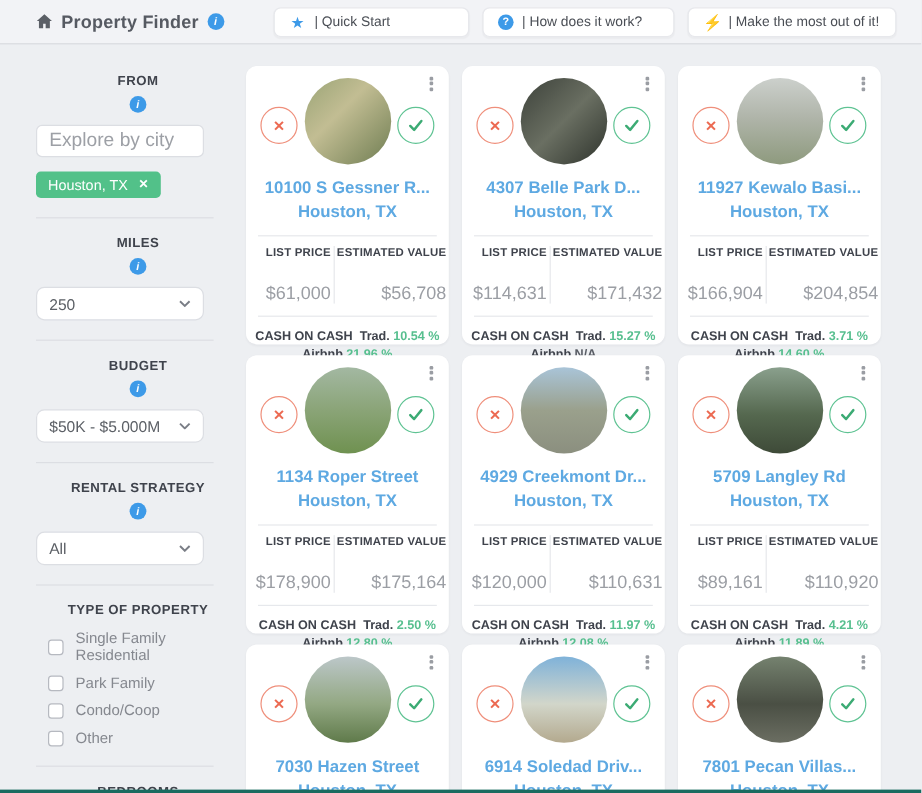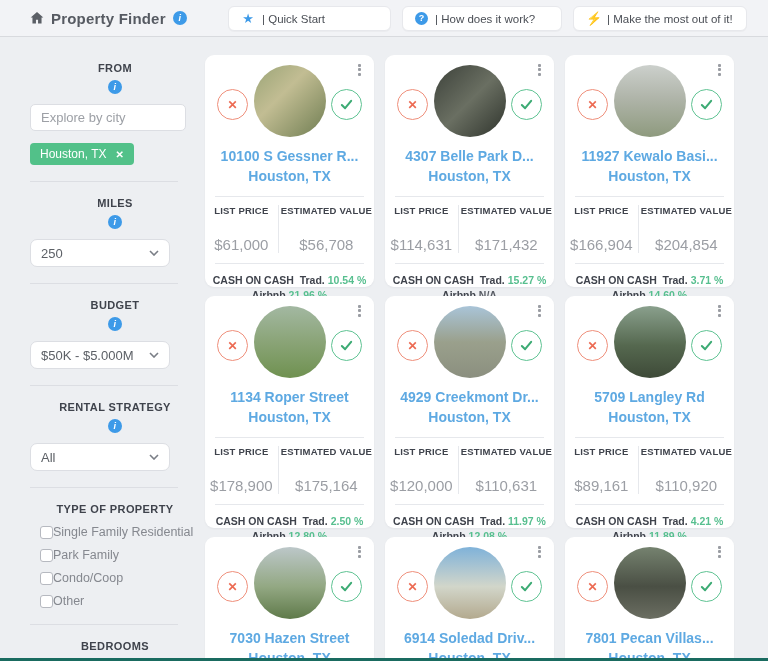--- a/index.html
+++ b/index.html
@@ -15,45 +15,45 @@
   .info-ic { width:14px; height:14px; border-radius:50%; background:#3d9ae8; color:#fff; font-size:9px; font-weight:700; display:inline-flex; align-items:center; justify-content:center; font-style:italic; flex:0 0 auto; }
   .topbtns { position:absolute; left:228px; top:6px; display:flex; gap:11px; }
   .topbtn { background:#fff; border:1px solid #e7e8ec; border-radius:6px; height:25px; display:flex; align-items:center; gap:7px; padding:0 12px; font-size:11.5px; color:#4a4e55; box-shadow:0 1px 1px rgba(0,0,0,.03); cursor:pointer; white-space:nowrap; }
   .topbtn .t-ic { color:#3d9ae8; font-size:13px; line-height:1; width:14px; text-align:center; }
   .topbtn .t-ic.q { width:13px; height:13px; border-radius:50%; background:#3d9ae8; color:#fff; font-size:9px; font-weight:700; display:inline-flex; align-items:center; justify-content:center; }
   .topbtn:nth-child(1){ width:163px; } .topbtn:nth-child(2){ width:160px; } .topbtn:nth-child(3){ width:174px; }
 
   
   .sidebar { position:absolute; left:0; top:38px; width:200px; height:623px; padding:24px 0 0 30px; }
   .f-label { font-size:11px; font-weight:800; color:#3f434c; letter-spacing:.4px; display:flex; align-items:center; gap:6px; margin-bottom:10px;flex-direction:column; }
-  .f-input { width:156px; height:27px; background:#fff; border:1px solid #dcdee3; border-radius:5px; font-size:13px; color:#9da0a6; padding:0 10px; display:flex; align-items:center; }
+  .f-input { width:140px; height:27px; background:#fff; border:1px solid #dcdee3; border-radius:5px; font-size:16px; color:#9da0a6; padding:0 10px; display:flex; align-items:center; }
   .tag { margin-top:12px; display:inline-flex; align-items:center; gap:9px; background:#52c189; color:#fff; font-size:12px; border-radius:4px; padding:4px 10px; }
   .tag .tag-x { font-size:10px; font-weight:700; cursor:pointer; }
   .f-divider { width:148px; height:1px; background:#dcdee3; margin:16px 0 15px 0; }
   .f-select { width:140px; height:28px; background:#fff; border:1px solid #dcdee3; border-radius:7px; font-size:13px; color:#5c6066; padding:0 10px; display:flex; align-items:center; justify-content:space-between; cursor:pointer; }
   .chev { width:10px; height:6px; }
-  .chk-row { display:flex; align-items:center; margin-bottom:9px; cursor:pointer;padding-left:10px; }
+  .chk-row { display:flex; align-items:center; gap:10px; margin-bottom:9px; cursor:pointer;padding-left:10px; }
   .chk-box { width:13px; height:13px; border:1.5px solid #b6b9c0; border-radius:3px; background:#fff; flex:0 0 auto; }
   .chk-label { font-size:12.5px; color:#85888f; }
 
   
   .grid { position:absolute; left:205px; top:55px; width:529px; display:grid; grid-template-columns:repeat(3,169px); column-gap:11px; row-gap:9px; }
   .card { width:169px; height:232px; background:#fff; border-radius:9px; box-shadow:0 1px 2px rgba(40,45,60,.05); position:relative; }
   .dots { position:absolute; top:7px; right:9px; width:12px; text-align:center; color:#9a9da3; font-size:11px; letter-spacing:0; line-height:4px; cursor:pointer; }
   .dots span{ display:block; width:3px; height:3px; background:#9a9da3; border-radius:1px; margin:1.5px auto; }
   .photo { width:72px; height:72px; border-radius:50%; margin:10px auto 0 auto; background:#aab4a0; }
   .circle-btn { position:absolute; top:34px; width:31px; height:31px; border-radius:50%; background:#fff; display:flex; align-items:center; justify-content:center; cursor:pointer; font-weight:700; }
   .reject { left:12px; border:1.5px solid #ef8f7b; color:#ec6a52; font-size:12px; }
   .accept { right:12px; border:1.5px solid #5fc393; color:#3cab74; }
   .accept svg{ width:13px; height:13px; }
   .addr { margin-top:9px; text-align:center; }
   .addr-line { font-size:14px; font-weight:600; color:#5ea9e2; line-height:20px; cursor:pointer; }
   .card-div { height:1px; background:#e6e8ec; margin:10px 10px 0 10px; }
   .prices { display:flex; margin-top:8px; }
-  .price-col { flex:1; text-align:center; padding:0 2px; }
+  .price-col { flex:1; text-align:right; padding:0 2px; }
   .price-col:first-child { border-right:1px solid #e6e8ec; }
   .price-h { font-size:9.5px; font-weight:800; color:#3f434c; letter-spacing:.2px; white-space:nowrap; }
   .price-v { font-size:15px; color:#9b9ea4; margin-top:20px; }
   .coc { margin-top:9px; text-align:center; font-size:10.5px; line-height:15px; }
   .coc-l1 b, .coc-l2 b { font-weight:800; color:#3f434c; }
   .coc-val { font-weight:700; color:#57bf8f; }
   .coc-val.na { color:#5a5e66; }
 
   .bottom-strip { position:absolute; left:0; bottom:0; width:768px; height:3px; background:#1a6b60; }
 </style>

